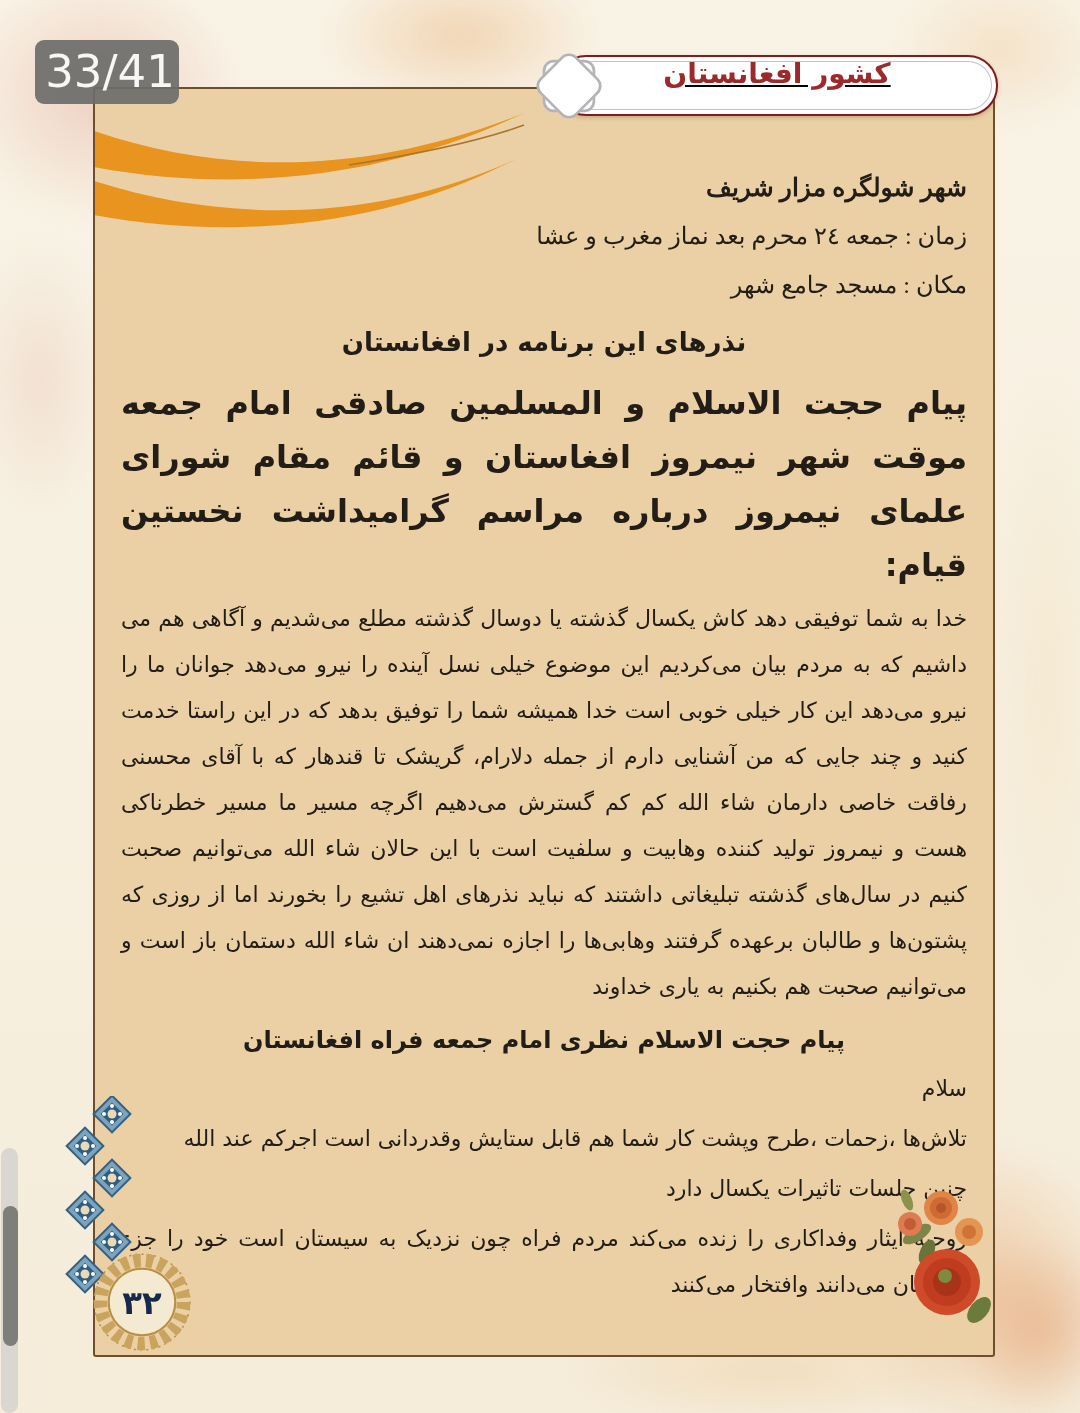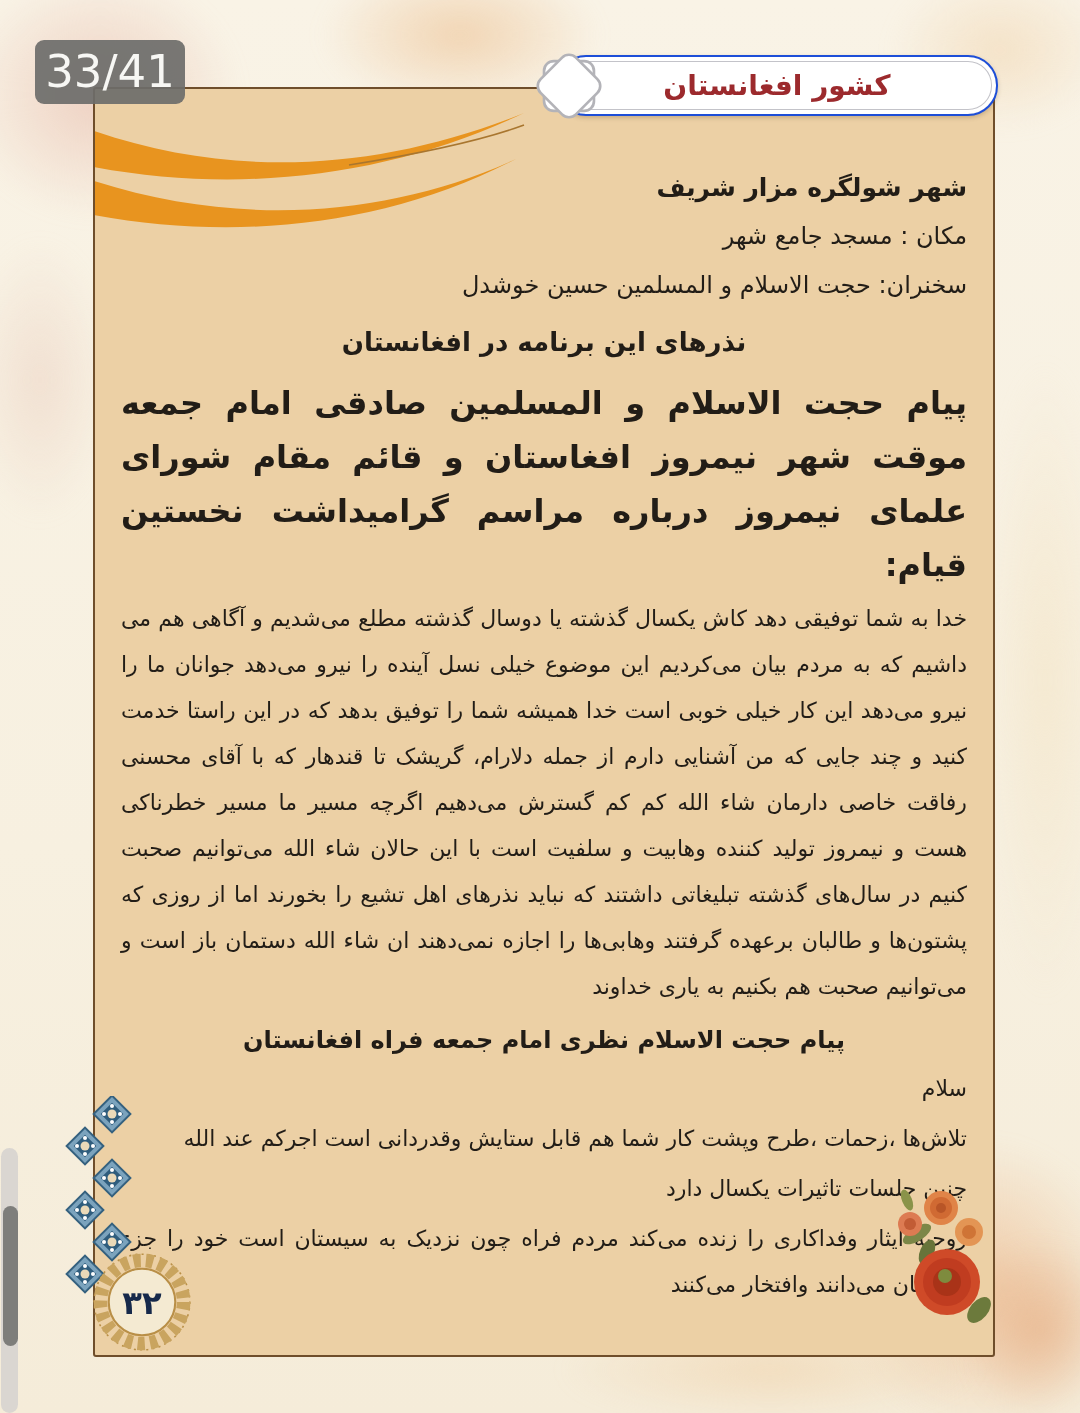--- a/index.html
+++ b/index.html
@@ -16,56 +16,57 @@
   .blob.b2{left:320px;top:-40px;width:280px;height:150px;background:radial-gradient(closest-side,rgba(235,188,138,.55),rgba(235,188,138,0));}
   .blob.b3{left:890px;top:-30px;width:220px;height:160px;background:radial-gradient(closest-side,rgba(240,210,170,.5),rgba(240,210,170,0));}
   .blob.b4{left:985px;top:360px;width:120px;height:640px;background:radial-gradient(closest-side,rgba(243,228,198,.6),rgba(243,228,198,0));border-radius:40%;}
   .blob.b5{left:840px;top:1140px;width:280px;height:290px;background:radial-gradient(closest-side,rgba(235,178,130,.6),rgba(235,178,130,0));}
   .blob.b6{left:960px;top:1240px;width:160px;height:180px;background:radial-gradient(closest-side,rgba(226,158,110,.5),rgba(226,158,110,0));}
   .blob.b7{left:-30px;top:240px;width:140px;height:280px;background:radial-gradient(closest-side,rgba(233,203,188,.45),rgba(233,203,188,0));}
   .blob.b8{left:560px;top:1320px;width:420px;height:100px;background:radial-gradient(closest-side,rgba(238,202,156,.45),rgba(238,202,156,0));}
 
   
   .page-badge{
-    position:absolute;left:35px;top:40px;width:150px;height:64px;z-index:6;
+    position:absolute;left:35px;top:40px;width:138px;height:64px;z-index:6;
     background:rgba(108,108,106,.92);border-radius:9px;
     color:#f7f7f4;font-size:45px;line-height:64px;text-align:center;
     font-family:"DejaVu Sans",sans-serif;
+    padding-left:6px;
   }
 
   
   .scroll-track{position:absolute;left:1px;top:1148px;width:17px;height:265px;background:#dad6d1;border-radius:9px;z-index:6;}
   .scroll-thumb{position:absolute;left:3px;top:1206px;width:15px;height:140px;background:#7e7e7b;border-radius:8px;z-index:7;}
 
   
   .frame{
     position:absolute;left:93px;top:87px;width:898px;height:1266px;z-index:1;
     background:#ecd0a5;border:2px solid #6f4e2b;border-radius:3px;
   }
   .frame-clip{position:absolute;inset:0;overflow:hidden;}
 
   
   .swoosh{position:absolute;left:-1px;top:20px;width:432px;height:132px;}
 
   
   .banner{
     position:absolute;top:-34px;left:461px;width:438px;height:57px;z-index:4;
-    background:#ffffff;border:2px solid #1d4ed8;border-radius:30px;
+    background:#ffffff;border:2px solid #7f1d1d;border-radius:30px;
     box-shadow:inset 0 0 0 4px #ffffff,inset 0 0 0 5px #c3c3c9,0 2px 4px rgba(90,70,40,.25);
-    display:flex;align-items:center;justify-content:center;
+    display:flex;justify-content:center;text-decoration:underline;
   }
   .banner-title{color:#9c2a2d;font-weight:bold;font-size:28px;direction:rtl;}
   .banner-star{position:absolute;top:-52px;left:428px;width:92px;height:98px;z-index:5;}
 
   
   .text-area{
     position:relative;z-index:2;direction:rtl;color:#221d17;
     padding:74px 26px 0 26px;
   }
-  .info-line{font-size:24px;line-height:49px;margin:0;text-align:right;}
+  .info-line{font-size:24px;line-height:49px;margin:0;text-align:right;font-family:Liberation Serif, serif;}
   .info-line.bold{font-weight:bold;font-size:25px;}
   .section-title{text-align:center;font-weight:bold;font-size:26px;line-height:56px;margin:4px 0 6px;}
   .para{font-size:22px;line-height:46px;margin:0 0 4px;text-align:justify;}
   .para.bold{font-weight:bold;font-size:32px;line-height:54px;}
   .para.head{font-weight:bold;font-size:24px;line-height:52px;text-align:center;margin-bottom:0;}
   .para.short{text-align:right;}
 
   
   .diamond-chain{position:absolute;left:58px;top:1096px;width:90px;height:206px;z-index:3;}
   .medallion{position:absolute;left:90px;top:1250px;width:104px;height:104px;z-index:4;}
@@ -88,22 +89,22 @@
   <div class="frame-clip">
 
     <svg class="swoosh" viewBox="0 0 432 132" aria-hidden="true">
       <path d="M0,22 C140,70 285,62 430,4 C300,66 150,86 0,58 Z" fill="#e8941f"></path>
       <path d="M0,72 C150,120 300,106 422,50 C292,118 140,132 0,106 Z" fill="#e8941f"></path>
       <path d="M255,56 C330,44 392,30 430,16" stroke="#a9762f" stroke-width="1.6" fill="none"></path>
     </svg>
 
     <div class="text-area">
       <p class="info-line bold">شهر شولگره مزار شریف</p>
+      <p class="info-line">زمان : جمعه ٢٤ محرم بعد نماز مغرب و عشا</p>
       <p class="info-line">مکان : مسجد جامع شهر</p>
-      <p class="info-line">سخنران: حجت الاسلام و المسلمین حسین خوشدل</p>
 
       <p class="section-title">نذرهای این برنامه در افغانستان</p>
 
       <p class="para bold">پیام حجت الاسلام و المسلمین صادقی امام جمعه موقت شهر نیمروز افغاستان و قائم مقام شورای علمای نیمروز درباره مراسم گرامیداشت نخستین قیام:</p>
       <p class="para">خدا به شما توفیقی دهد کاش یکسال گذشته یا دوسال گذشته مطلع می‌شدیم و آگاهی هم می داشیم که به مردم بیان می‌کردیم این موضوع خیلی نسل آینده را نیرو می‌دهد جوانان ما را نیرو می‌دهد این کار خیلی خوبی است خدا همیشه شما را توفیق بدهد که در این راستا خدمت کنید و چند جایی که من آشنایی دارم از جمله دلارام، گریشک تا قندهار که با آقای محسنی رفاقت خاصی دارمان شاء الله کم کم گسترش می‌دهیم اگرچه مسیر ما مسیر خطرناکی هست و نیمروز تولید کننده وهابیت و سلفیت است با این حالان شاء الله می‌توانیم صحبت کنیم در سال‌های گذشته تبلیغاتی داشتند که نباید نذرهای اهل تشیع را بخورند اما از روزی که پشتون‌ها و طالبان برعهده گرفتند وهابی‌ها را اجازه نمی‌دهند ان شاء الله دستمان باز است و می‌توانیم صحبت هم بکنیم به یاری خداوند</p>
 
       <p class="para head">پیام حجت الاسلام نظری امام جمعه فراه افغانستان</p>
       <p class="para short">سلام</p>
       <p class="para short">تلاش‌ها ،زحمات ،طرح وپشت کار شما هم قابل ستایش وقدردانی است اجرکم عند الله</p>
       <p class="para short">چنین جلسات تاثیرات یکسال دارد</p>

